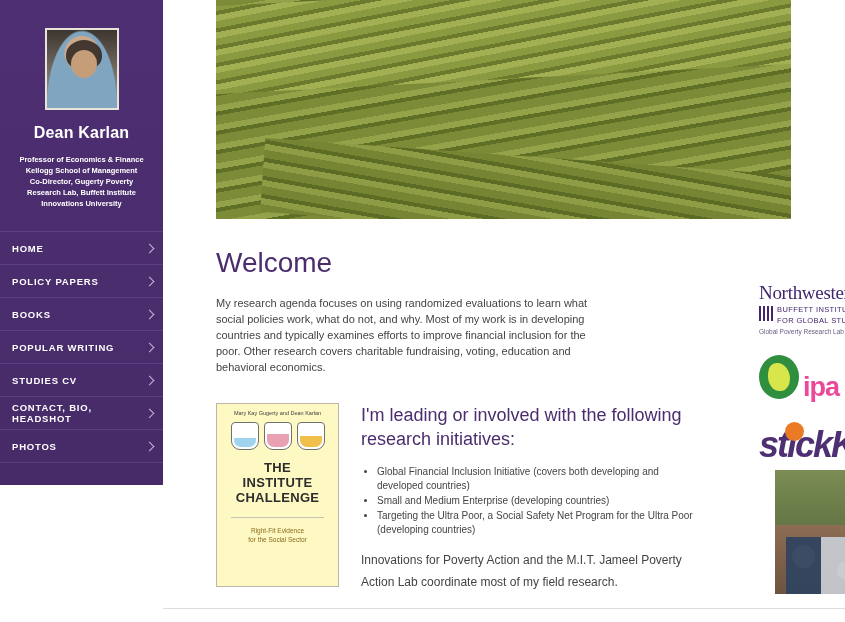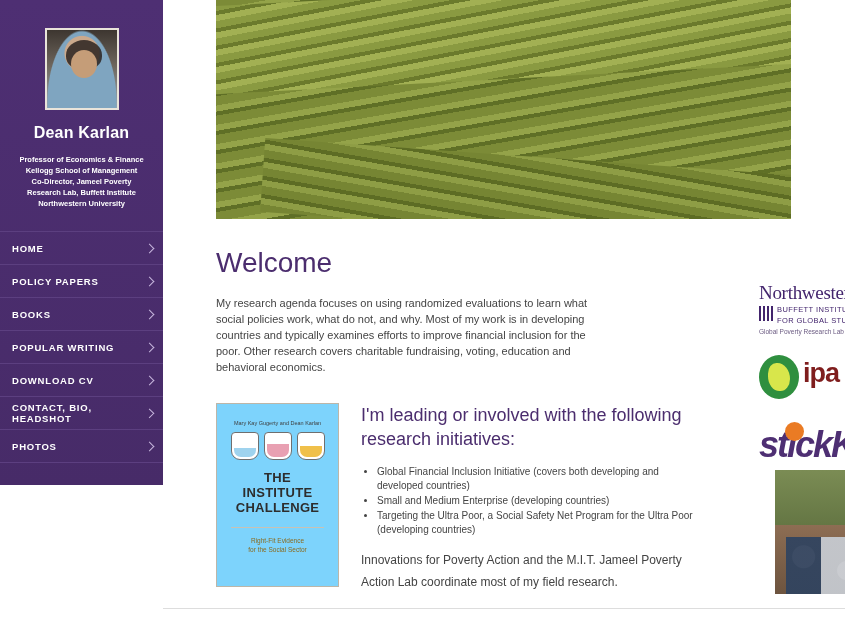--- a/index.html
+++ b/index.html
@@ -184,23 +184,23 @@
 
   .lower {
     display: flex;
     margin-top: 28px;
     gap: 22px;
   }
   .book-cover {
     width: 123px;
     height: 184px;
     border: 1px solid #bdb6a8;
-    background: #7dd3fc;
+    background: #fef9c3;
     box-sizing: border-box;
-    padding: 16px 6px;
+    padding: 6px 6px;
     font-size: 5.5px;
     color: #3b3b3b;
     position: relative;
     flex: none;
   }
   .book-authors {
     font-size: 5.5px;
     text-align: center;
     color: #3e3e3e;
     margin-bottom: 4px;
@@ -335,24 +335,24 @@
     content: "";
     position: absolute;
     left: 9px; top: 8px;
     width: 22px; height: 28px;
     background: #d8e64b;
     border-radius: 40% 60% 45% 55%;
   }
   .ipa-text {
     position: absolute;
     left: 44px;
-    top: 6px;
+    top: 20px;
     font-size: 27px;
     font-weight: bold;
-    color: #7f1d1d;
+    color: #ec4899;
     letter-spacing: -1px;
     line-height: 28px;
   }
   .logo-stickk {
     margin-top: 16px;
     position: relative;
     height: 44px;
   }
   .stickk-word {
     font-size: 36px;
@@ -427,23 +427,23 @@
 
   <aside class="sidebar">
     <div class="sidebar-inner">
       <div class="avatar-frame">
         <div class="avatar-photo"></div>
       </div>
       <div class="profile-name">Dean Karlan</div>
       <div class="profile-title">
         <div>Professor of Economics &amp; Finance</div>
         <div>Kellogg School of Management</div>
-        <div>Co-Director, Jameel Poverty</div>
+        <div>Co-Director, Gugerty Poverty</div>
         <div>Research Lab, Buffett Institute</div>
-        <div>Northwestern University</div>
+        <div>Innovations University</div>
       </div>
     </div>
 
     <nav class="nav">
       <div class="nav-item">
         <span>HOME</span>
         <span class="chevron"></span>
       </div>
       <div class="nav-item">
         <span>POLICY PAPERS</span>
@@ -451,21 +451,21 @@
       </div>
       <div class="nav-item">
         <span>BOOKS</span>
         <span class="chevron"></span>
       </div>
       <div class="nav-item">
         <span>POPULAR WRITING</span>
         <span class="chevron"></span>
       </div>
       <div class="nav-item">
-        <span>DOWNLOAD CV</span>
+        <span>STUDIES CV</span>
         <span class="chevron"></span>
       </div>
       <div class="nav-item">
         <span>CONTACT, BIO, HEADSHOT</span>
         <span class="chevron"></span>
       </div>
       <div class="nav-item">
         <span>PHOTOS</span>
         <span class="chevron"></span>
       </div>

